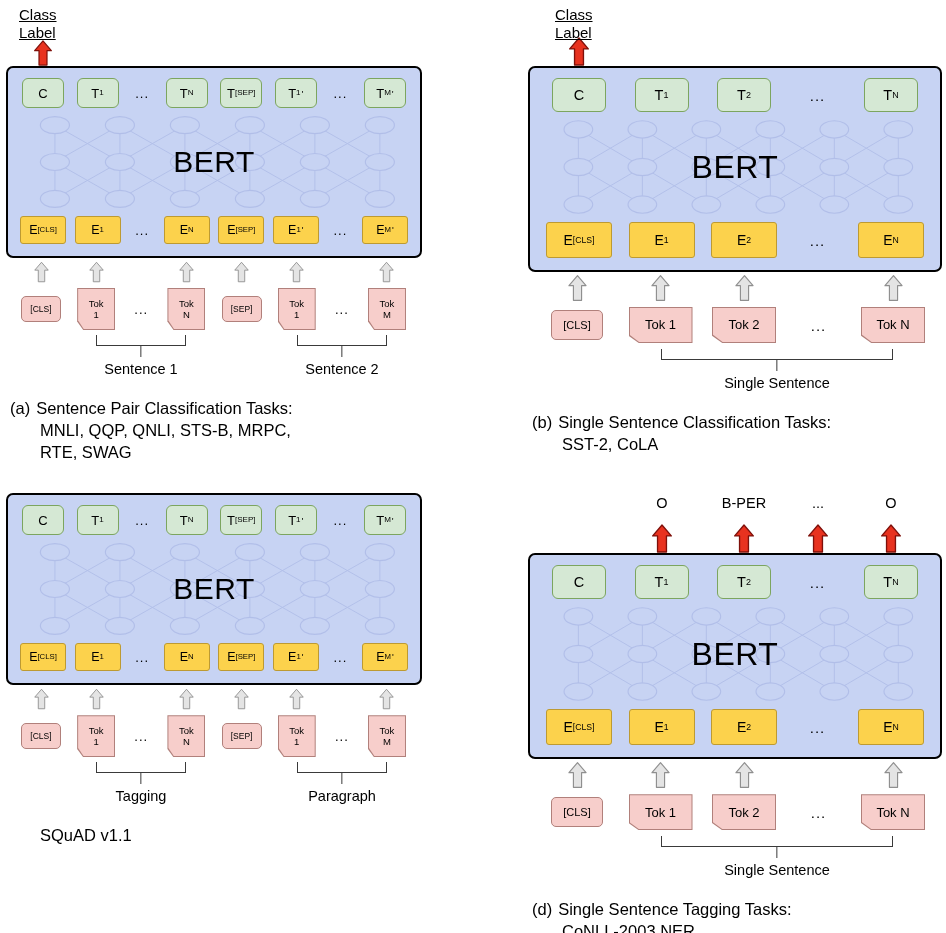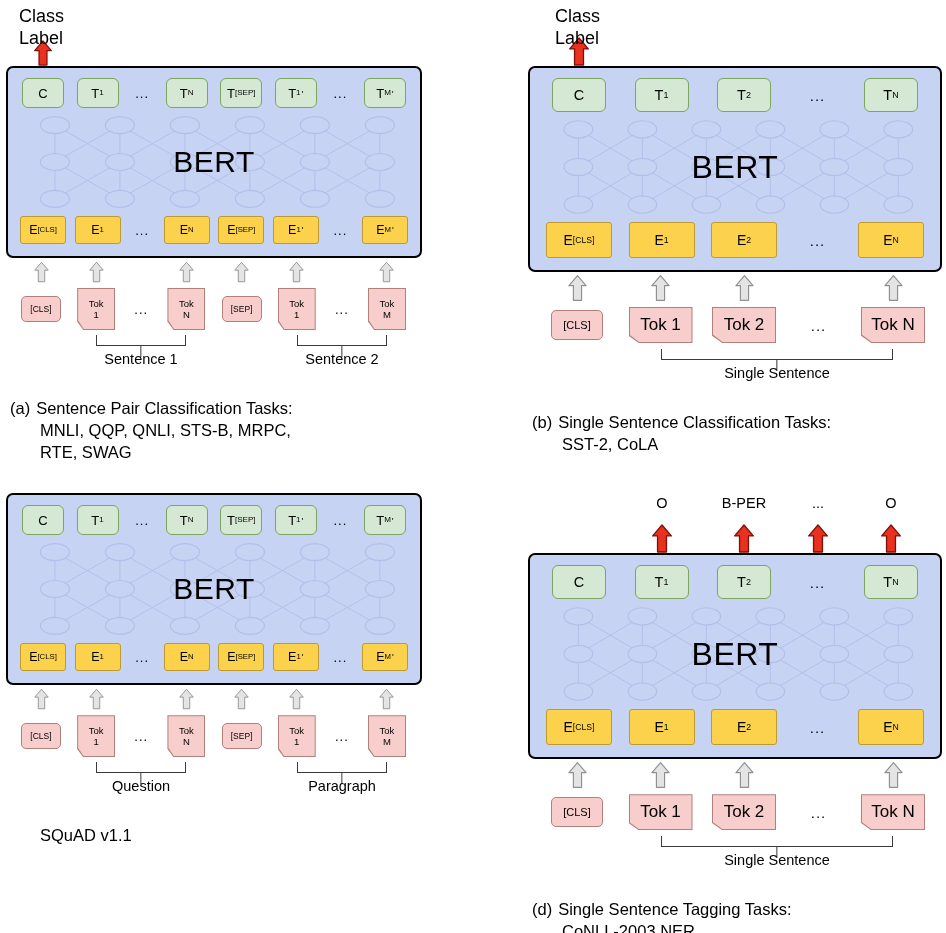--- a/index.html
+++ b/index.html
@@ -56,46 +56,46 @@
   .dots{font-size:13px;letter-spacing:1px;}
   .wide .dots{font-size:15px;}
 
   .pinkpill{box-sizing:border-box;width:40px;height:26px;background:var(--pink-fill,#f7cecb);
             border:1px solid var(--pink-border,#b1807b);border-radius:5px;display:flex;align-items:center;
             justify-content:center;font-size:8.5px;white-space:nowrap;}
   .wide .pinkpill{width:52px;height:30px;font-size:11px;}
 
   .tok{position:relative;width:38px;height:42px;display:flex;align-items:center;justify-content:center;
        font-size:9.5px;white-space:nowrap;}
-  .wide .tok{width:64px;height:36px;font-size:17px;}
+  .wide .tok{width:64px;height:36px;font-size:13px;}
   .tok-border{position:absolute;inset:0;background:var(--pink-border,#b1807b);
               clip-path:polygon(0 0,100% 0,100% 100%,16% 100%,0 80%);}
   .tok-fill{position:absolute;inset:1px;background:var(--pink-fill,#f7cecb);
             clip-path:polygon(0 0,100% 0,100% 100%,15.5% 100%,0 79%);}
   .tok-label{position:relative;text-align:center;line-height:1.2;}
   .lbl-line{display:block;text-align:center;line-height:1.2;}
 
   .blockarrow{display:block;}
   .arrow-row .blockarrow{width:15px;height:26px;}
   .wide .arrow-row .blockarrow{width:19px;height:30px;}
   .blockarrow.gray path{fill:var(--gray-fill,#e4e4e4);stroke:var(--gray-border,#8f8f8f);stroke-width:1.2;stroke-linejoin:round;}
   .blockarrow.red path{fill:var(--red-fill,#e8321f);stroke:var(--red-border,#7e100a);stroke-width:1.3;stroke-linejoin:round;}
   .top-area .blockarrow{position:absolute;bottom:0;width:20px;height:26px;}
   .wide .top-area .blockarrow{width:22px;height:29px;}
 
-  .heading{position:absolute;font-size:18px;line-height:1.2;}
+  .heading{position:absolute;font-size:15px;line-height:1.2;text-decoration:underline;}
   .heading.center{text-align:center;}
   .heading-line{display:block;}
   .arrow-label{position:absolute;top:2px;transform:translateX(-50%);font-size:14.5px;white-space:nowrap;}
 
   .bracket-layer{position:relative;height:56px;width:100%;}
   .bracket{position:absolute;top:3px;height:11px;box-sizing:border-box;
            border-left:1.3px solid #3a3a3a;border-right:1.3px solid #3a3a3a;border-bottom:1.3px solid #3a3a3a;}
   .bracket-stem{position:absolute;top:14px;height:11px;width:1.3px;background:#3a3a3a;transform:translateX(-50%);}
-  .bracket-label{position:absolute;top:19px;transform:translateX(-50%);font-size:14.5px;white-space:nowrap;}
+  .bracket-label{position:absolute;top:29px;transform:translateX(-50%);font-size:14.5px;white-space:nowrap;}
 
   .caption{margin-top:10px;font-size:16.5px;line-height:1.32;padding-left:4px;}
   .cap-line{margin-left:30px;}
   .cap-line.first{margin-left:0;}
   .cap-tag{margin-right:6px;}
 </style>
 </head>
 <body>
 
 <div class="figure">
@@ -789,21 +789,21 @@
               <span class="tok-label">
                 <span class="lbl-line">Tok</span>
                 <span class="lbl-line">M</span>
               </span>
             </div>
           </div>
         </div>
     <div class="bracket-layer">
           <div class="bracket" style="left: 90px; width: 90px;"></div>
           <div class="bracket-stem" style="left: 135px;"></div>
-          <div class="bracket-label" style="left: 135px;">Question</div>
+          <div class="bracket-label" style="left: 135px;">Tagging</div>
           <div class="bracket" style="left: 291px; width: 90px;"></div>
           <div class="bracket-stem" style="left: 336px;"></div>
           <div class="bracket-label" style="left: 336px;">Paragraph</div>
         </div>
     <div class="caption">
           <div class="cap-line">SQuAD v1.1</div>
         </div>
   </section>
       <section class="panel wide">
     <div class="top-area">

